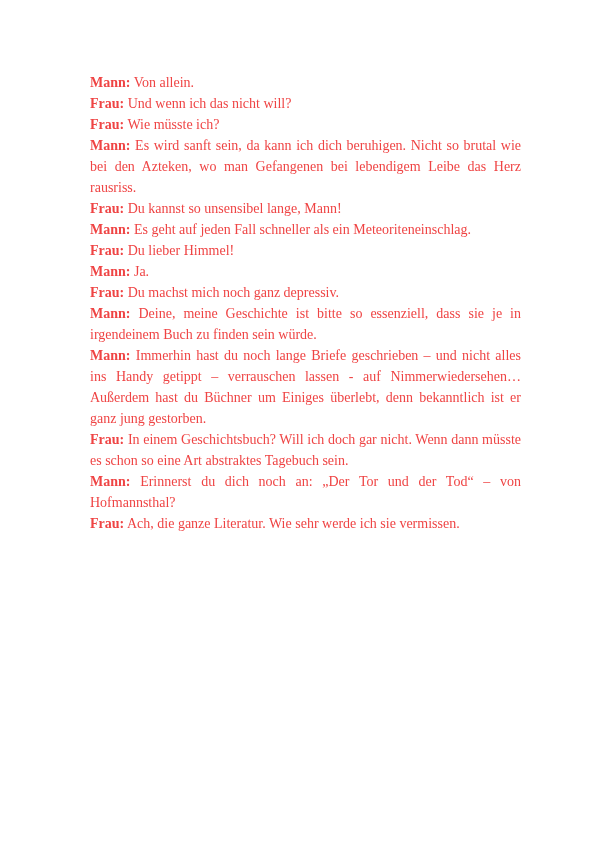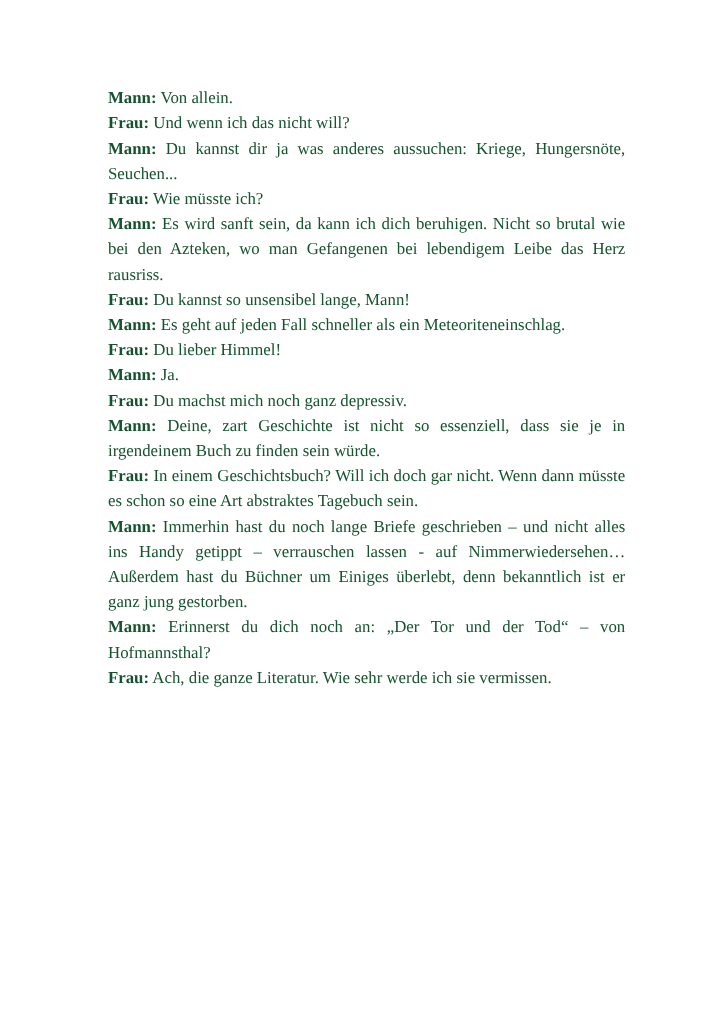--- a/index.html
+++ b/index.html
@@ -16,44 +16,43 @@
     background: #ffffff;
     overflow: hidden;
   }
   .text-block {
     position: absolute;
     left: 90px;
     top: 72px;
     width: 431px;
     font-size: 14px;
     line-height: 21px;
-    color: #14532d;
+    color: #ef4444;
     text-align: justify;
   }
   .dialogue-paragraph {
     margin: 0;
   }
   .speaker {
     font-weight: bold;
   }
 </style>
 </head>
 <body>
 
 <div class="page">
   <div class="text-block" id="dialogue">
       <p class="dialogue-paragraph"><b class="speaker">Mann:</b> <span>Von allein.</span></p>
       <p class="dialogue-paragraph"><b class="speaker">Frau:</b> <span>Und wenn ich das nicht will?</span></p>
-      <p class="dialogue-paragraph"><b class="speaker">Mann:</b> <span>Du kannst dir ja was anderes aussuchen: Kriege, Hungersnöte, Seuchen...</span></p>
       <p class="dialogue-paragraph"><b class="speaker">Frau:</b> <span>Wie müsste ich?</span></p>
       <p class="dialogue-paragraph"><b class="speaker">Mann:</b> <span>Es wird sanft sein, da kann ich dich beruhigen. Nicht so brutal wie bei den Azteken, wo man Gefangenen bei lebendigem Leibe das Herz rausriss.</span></p>
       <p class="dialogue-paragraph"><b class="speaker">Frau:</b> <span>Du kannst so unsensibel lange, Mann!</span></p>
       <p class="dialogue-paragraph"><b class="speaker">Mann:</b> <span>Es geht auf jeden Fall schneller als ein Meteoriteneinschlag.</span></p>
       <p class="dialogue-paragraph"><b class="speaker">Frau:</b> <span>Du lieber Himmel!</span></p>
       <p class="dialogue-paragraph"><b class="speaker">Mann:</b> <span>Ja.</span></p>
       <p class="dialogue-paragraph"><b class="speaker">Frau:</b> <span>Du machst mich noch ganz depressiv.</span></p>
-      <p class="dialogue-paragraph"><b class="speaker">Mann:</b> <span>Deine, zart Geschichte ist nicht so essenziell, dass sie je in irgendeinem Buch zu finden sein würde.</span></p>
+      <p class="dialogue-paragraph"><b class="speaker">Mann:</b> <span>Deine, meine Geschichte ist bitte so essenziell, dass sie je in irgendeinem Buch zu finden sein würde.</span></p>
+      <p class="dialogue-paragraph"><b class="speaker">Mann:</b> <span>Immerhin hast du noch lange Briefe geschrieben – und nicht alles ins Handy getippt – verrauschen lassen - auf Nimmerwiedersehen… Außerdem hast du Büchner um Einiges überlebt, denn bekanntlich ist er ganz jung gestorben.</span></p>
       <p class="dialogue-paragraph"><b class="speaker">Frau:</b> <span>In einem Geschichtsbuch? Will ich doch gar nicht. Wenn dann müsste es schon so eine Art abstraktes Tagebuch sein.</span></p>
-      <p class="dialogue-paragraph"><b class="speaker">Mann:</b> <span>Immerhin hast du noch lange Briefe geschrieben – und nicht alles ins Handy getippt – verrauschen lassen - auf Nimmerwiedersehen… Außerdem hast du Büchner um Einiges überlebt, denn bekanntlich ist er ganz jung gestorben.</span></p>
       <p class="dialogue-paragraph"><b class="speaker">Mann:</b> <span>Erinnerst du dich noch an: „Der Tor und der Tod“ – von Hofmannsthal?</span></p>
       <p class="dialogue-paragraph"><b class="speaker">Frau:</b> <span>Ach, die ganze Literatur. Wie sehr werde ich sie vermissen.</span></p>
     </div>
 </div>
 
 </body></html>

